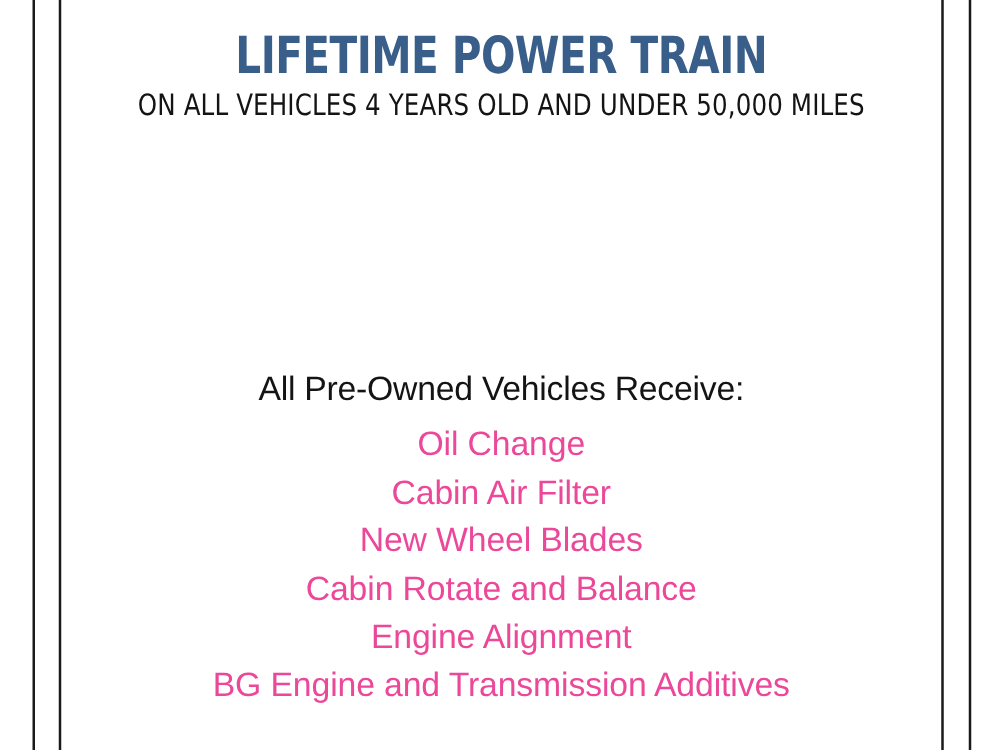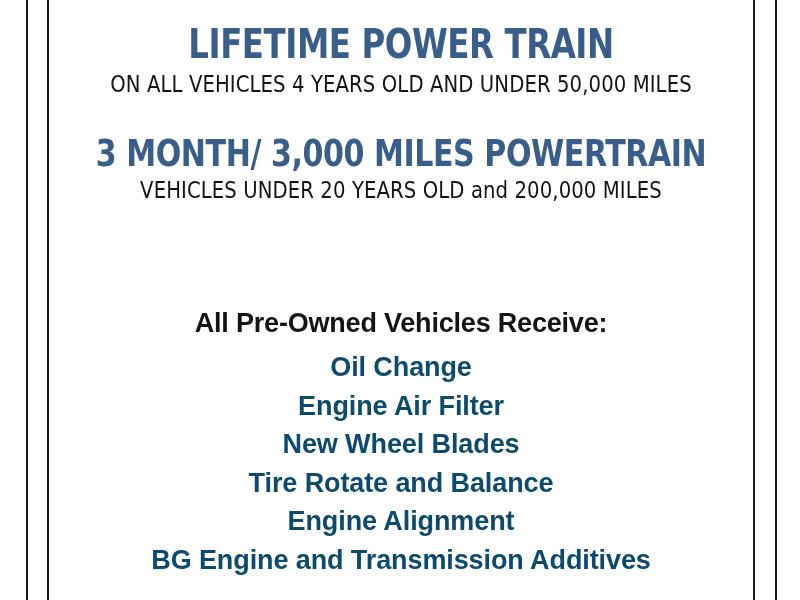--- a/index.html
+++ b/index.html
@@ -79,37 +79,37 @@
   
   .services {
     position: absolute;
     left: 0;
     top: 298px;
     width: 704px;
     text-align: center;
   }
   .services-heading {
     font-family: "Liberation Sans", sans-serif;
-    font-weight: 700;
+    font-weight: 400;
     font-size: 27px;
     color: #141414;
     line-height: 1.0;
-    margin: 12px 0 11px 0;
+    margin: 0 0 11px 0;
     letter-spacing: -0.2px;
   }
   .services-list {
     list-style: none;
     margin: 0;
     padding: 0;
   }
   .services-list li {
     font-family: "Liberation Sans", sans-serif;
-    font-weight: 700;
+    font-weight: 400;
     font-size: 27px;
-    color: #0c4a6e;
+    color: #ec4899;
     line-height: 38.6px;
     letter-spacing: -0.1px;
     white-space: nowrap;
   }
 </style>
 </head>
 <body>
 
 <div id="flyer">
 
@@ -118,31 +118,27 @@
   <div class="rule right-inner"></div>
   <div class="rule right-outer"></div>
 
   <div class="content">
 
     <div class="block-1">
       <div class="headline h-one">LIFETIME POWER TRAIN</div>
       <div class="subline s-one">ON ALL VEHICLES 4 YEARS OLD AND UNDER 50,000 MILES</div>
     </div>
 
-    <div class="block-2">
-      <div class="headline h-two">3 MONTH/ 3,000 MILES POWERTRAIN</div>
-      <div class="subline s-two">VEHICLES UNDER 20 YEARS OLD and 200,000 MILES</div>
-    </div>
 
     <div class="services">
       <div class="services-heading">All Pre-Owned Vehicles Receive:</div>
       <ul class="services-list">
         <li>Oil Change</li>
-        <li>Engine Air Filter</li>
+        <li>Cabin Air Filter</li>
         <li>New Wheel Blades</li>
-        <li>Tire Rotate and Balance</li>
+        <li>Cabin Rotate and Balance</li>
         <li>Engine Alignment</li>
         <li>BG Engine and Transmission Additives</li>
       </ul>
     </div>
 
   </div>
 </div>
 
 </body></html>

